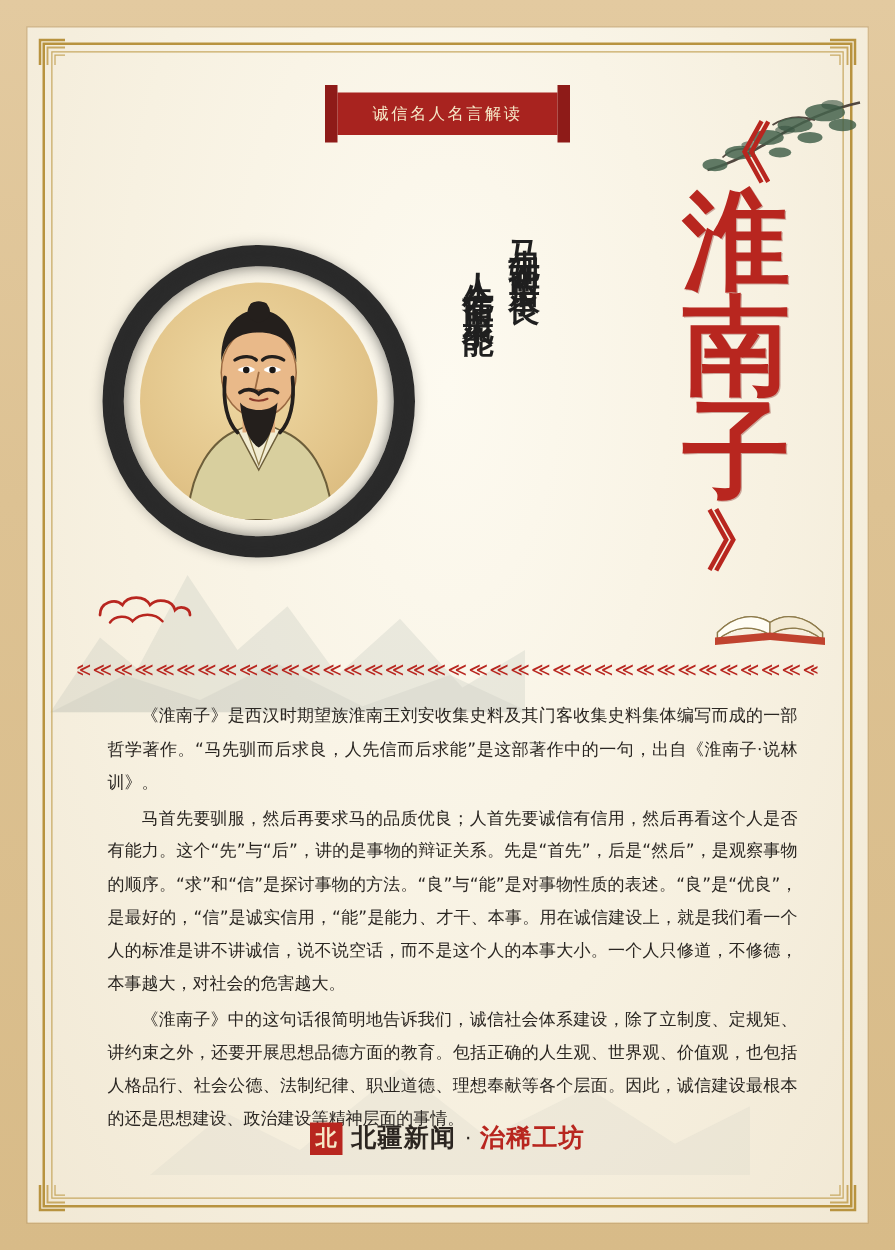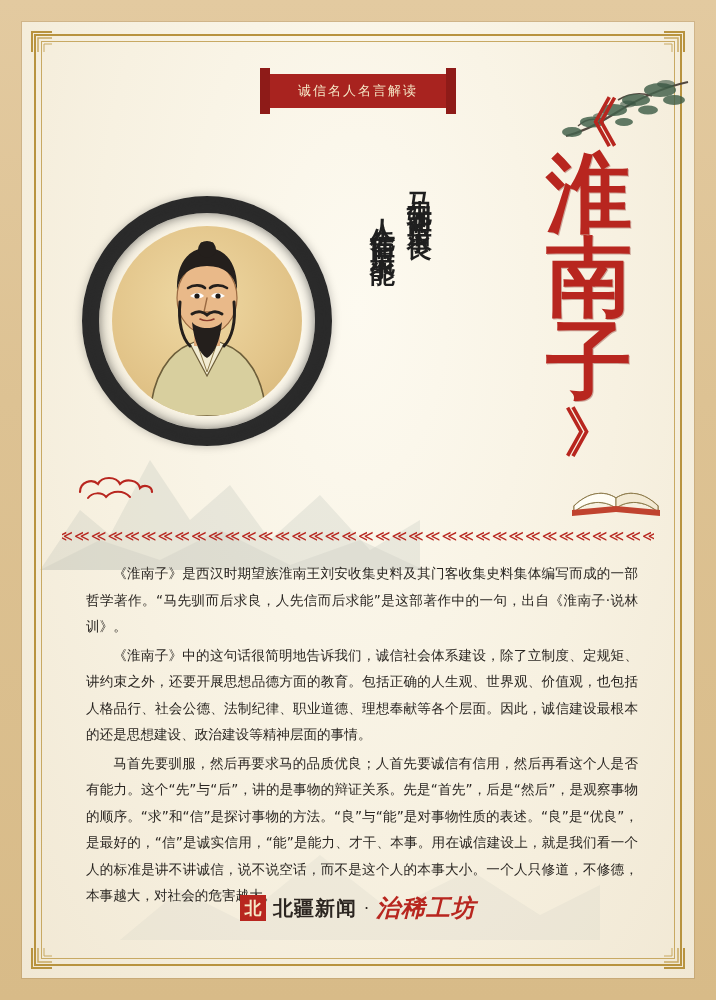--- a/index.html
+++ b/index.html
@@ -192,20 +192,21 @@
   .title .mark {
     font-size: 54px;
     display: block;
     letter-spacing: -4px;
   }
   .title .ch {
     font-size: 86px;
     display: block;
     margin: 2px 0;
     text-shadow: 1px 1px 0 rgba(120,20,15,0.35);
+    font-family: Liberation Serif, serif;
   }
   .title .mark.bottom { margin-top: 2px; }
 
   
   .pine {
     position: absolute;
     right: 26px;
     top: 74px;
     width: 150px;
     height: 90px;
@@ -296,25 +297,24 @@
     color: #2b2520;
     letter-spacing: 1px;
     text-align: right;
   }
   .footer-dot {
     color: #2b2520;
     font-size: 16px;
   }
   .footer-sub {
     font-family: "DejaVu Serif", serif;
-    font-size: 24px;
+    font-size: 20px;
     font-weight: bold;
     color: #b8261f;
     letter-spacing: 1px;
-    font-style: italic;
   }
 </style>
 </head>
 <body>
 
 <div class="poster">
 
   <div class="paper"></div>
 
   <svg class="mountain-wash" viewBox="0 0 380 170" preserveAspectRatio="none">
@@ -437,22 +437,22 @@
     <path d="M4,44 C18,30 34,28 46,36 C58,28 74,30 88,44 L88,50 C74,38 58,38 46,46 C34,38 18,38 4,50 Z" fill="#f6efdc" stroke="#8d7a4a" stroke-width="1.2"></path>
     <path d="M4,44 C18,30 34,28 46,36 L46,46 C34,38 18,38 4,50 Z" fill="#fffdf4" stroke="#8d7a4a" stroke-width="1"></path>
     <path d="M88,44 C74,30 58,28 46,36 L46,46 C58,38 74,38 88,50 Z" fill="#f3ead3" stroke="#8d7a4a" stroke-width="1"></path>
     <path d="M2,48 L46,44 L90,48 L90,54 L46,50 L2,54 Z" fill="#c0432f"></path>
   </svg>
 
   <div class="divider">≪≪≪≪≪≪≪≪≪≪≪≪≪≪≪≪≪≪≪≪≪≪≪≪≪≪≪≪≪≪≪≪≪≪≪≪≪≪≪≪≪≪≪≪≪≪≪≪</div>
 
   <div class="body-text">
     <p>《淮南子》是西汉时期望族淮南王刘安收集史料及其门客收集史料集体编写而成的一部哲学著作。“马先驯而后求良，人先信而后求能”是这部著作中的一句，出自《淮南子·说林训》。</p>
+    <p>马首先要驯服，然后再要求马的品质优良；人首先要诚信有信用，然后再看这个人是否有能力。这个“先”与“后”，讲的是事物的辩证关系。先是“首先”，后是“然后”，是观察事物的顺序。“求”和“信”是探讨事物的方法。“良”与“能”是对事物性质的表述。“良”是“优良”，是最好的，“信”是诚实信用，“能”是能力、才干、本事。用在诚信建设上，就是我们看一个人的标准是讲不讲诚信，说不说空话，而不是这个人的本事大小。一个人只修道，不修德，本事越大，对社会的危害越大。</p>
     <p>《淮南子》中的这句话很简明地告诉我们，诚信社会体系建设，除了立制度、定规矩、讲约束之外，还要开展思想品德方面的教育。包括正确的人生观、世界观、价值观，也包括人格品行、社会公德、法制纪律、职业道德、理想奉献等各个层面。因此，诚信建设最根本的还是思想建设、政治建设等精神层面的事情。</p>
-    <p>马首先要驯服，然后再要求马的品质优良；人首先要诚信有信用，然后再看这个人是否有能力。这个“先”与“后”，讲的是事物的辩证关系。先是“首先”，后是“然后”，是观察事物的顺序。“求”和“信”是探讨事物的方法。“良”与“能”是对事物性质的表述。“良”是“优良”，是最好的，“信”是诚实信用，“能”是能力、才干、本事。用在诚信建设上，就是我们看一个人的标准是讲不讲诚信，说不说空话，而不是这个人的本事大小。一个人只修道，不修德，本事越大，对社会的危害越大。</p>
   </div>
 
   <div class="footer">
     <span class="footer-mark">北</span>
     <span class="footer-name">北疆新闻</span>
     <span class="footer-dot">·</span>
     <span class="footer-sub">治稀工坊</span>
   </div>
 
 </div>

